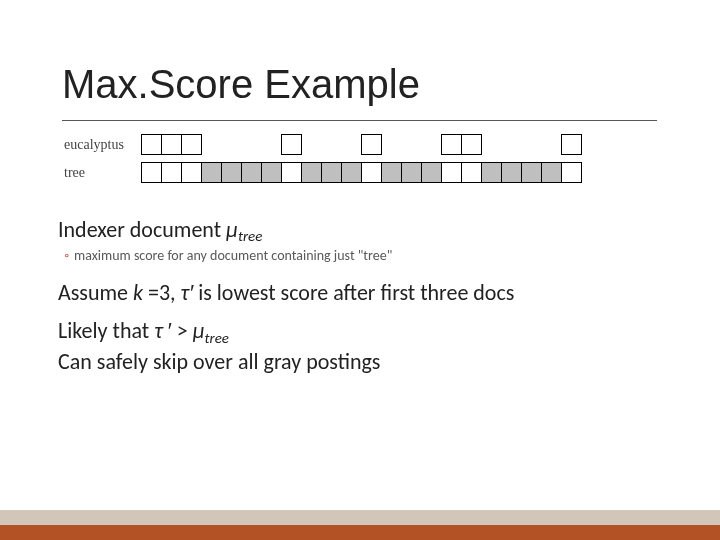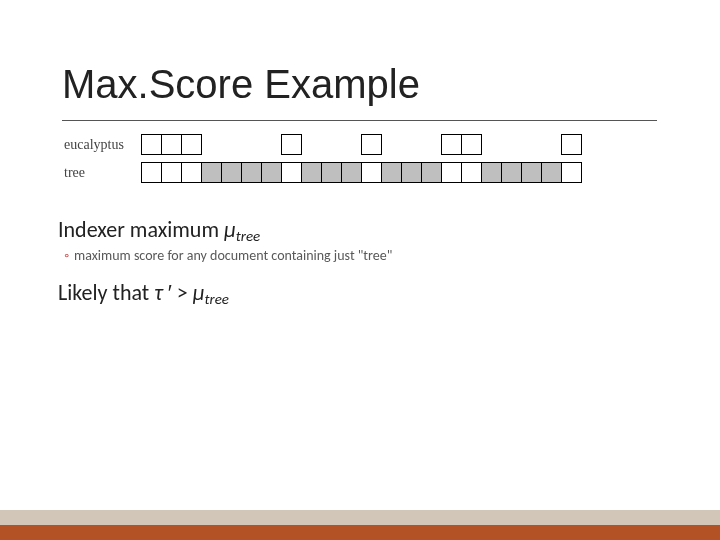--- a/index.html
+++ b/index.html
@@ -84,28 +84,32 @@
           <div class="box gray"></div>
           <div class="box gray"></div>
           <div class="box gray"></div>
           <div class="box"></div>
         </div>
       </div>
     </div>
 
   <div class="content">
     <p class="p1">
-      <span>Indexer maximum </span><span class="ital">μ</span><span class="subscript">tree</span>
+      <span>Indexer document </span><span class="ital">μ</span><span class="subscript">tree</span>
     </p>
     <p class="sub"><span class="pipe">◦</span><span>maximum score for any document containing just "tree"</span></p>
 
+    <p class="p1">
+      <span>Assume <span class="ital">k</span> =3, <span class="ital">τ′</span> is lowest score after first three docs</span>
+    </p>
 
     <p class="p1" style="margin-top:10px">
       <span>Likely that </span><span class="ital">τ</span><span> ′ &gt; </span><span class="ital">μ</span><span class="subscript">tree</span>
     </p>
 
+    <p class="p1" style="margin-top:2px">Can safely skip over all gray postings</p>
   </div>
 
   <div class="footer">
     <div class="f1"></div>
     <div class="f2"></div>
   </div>
 </div>
 
 </body></html>

